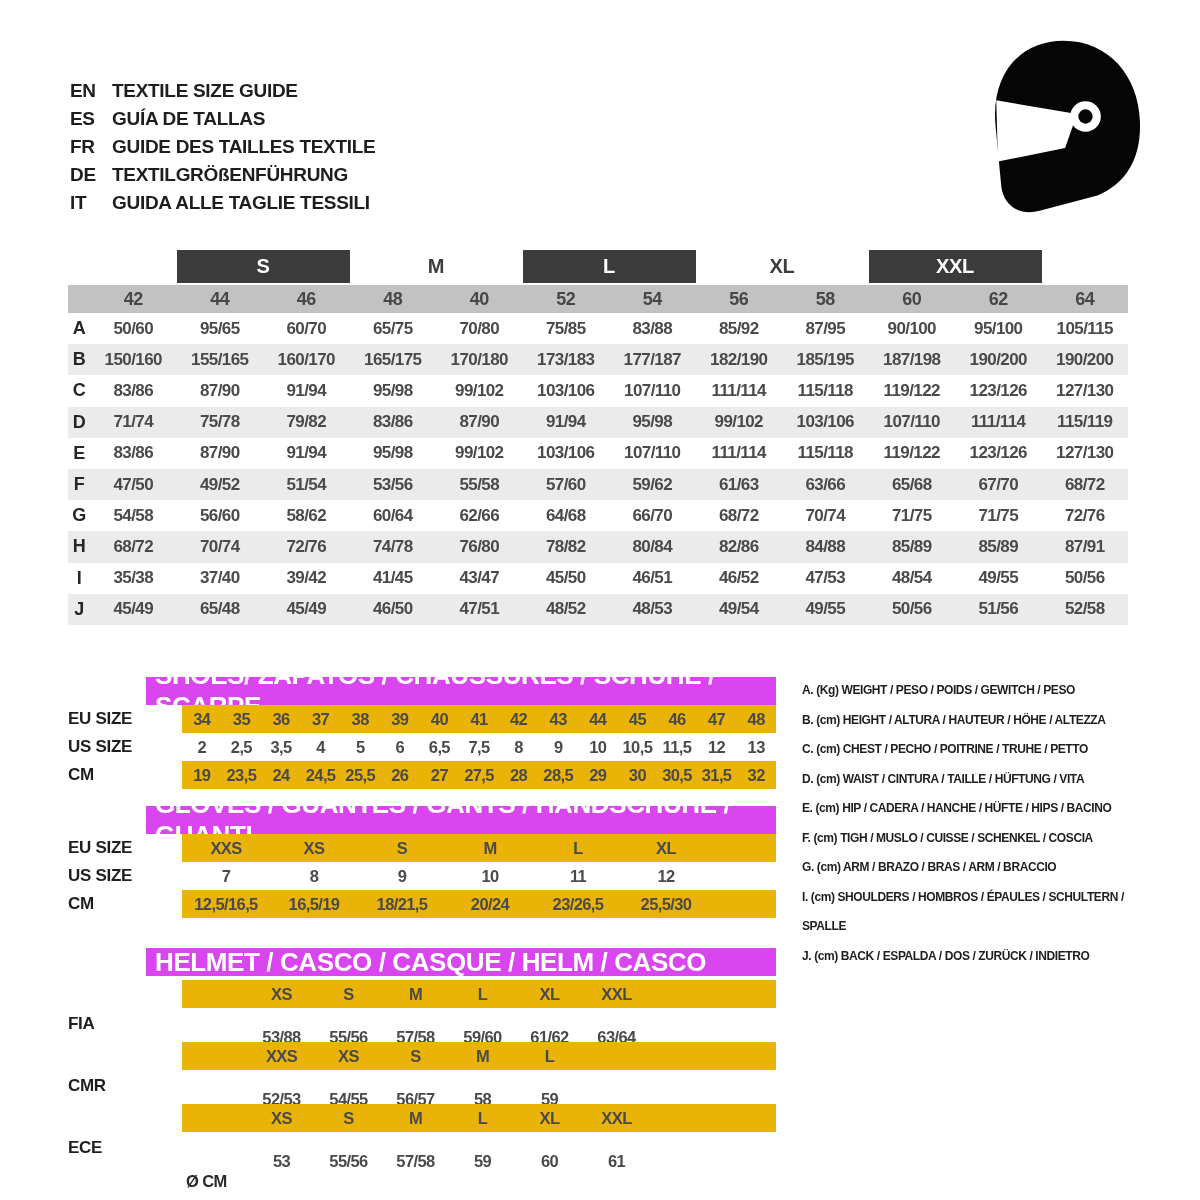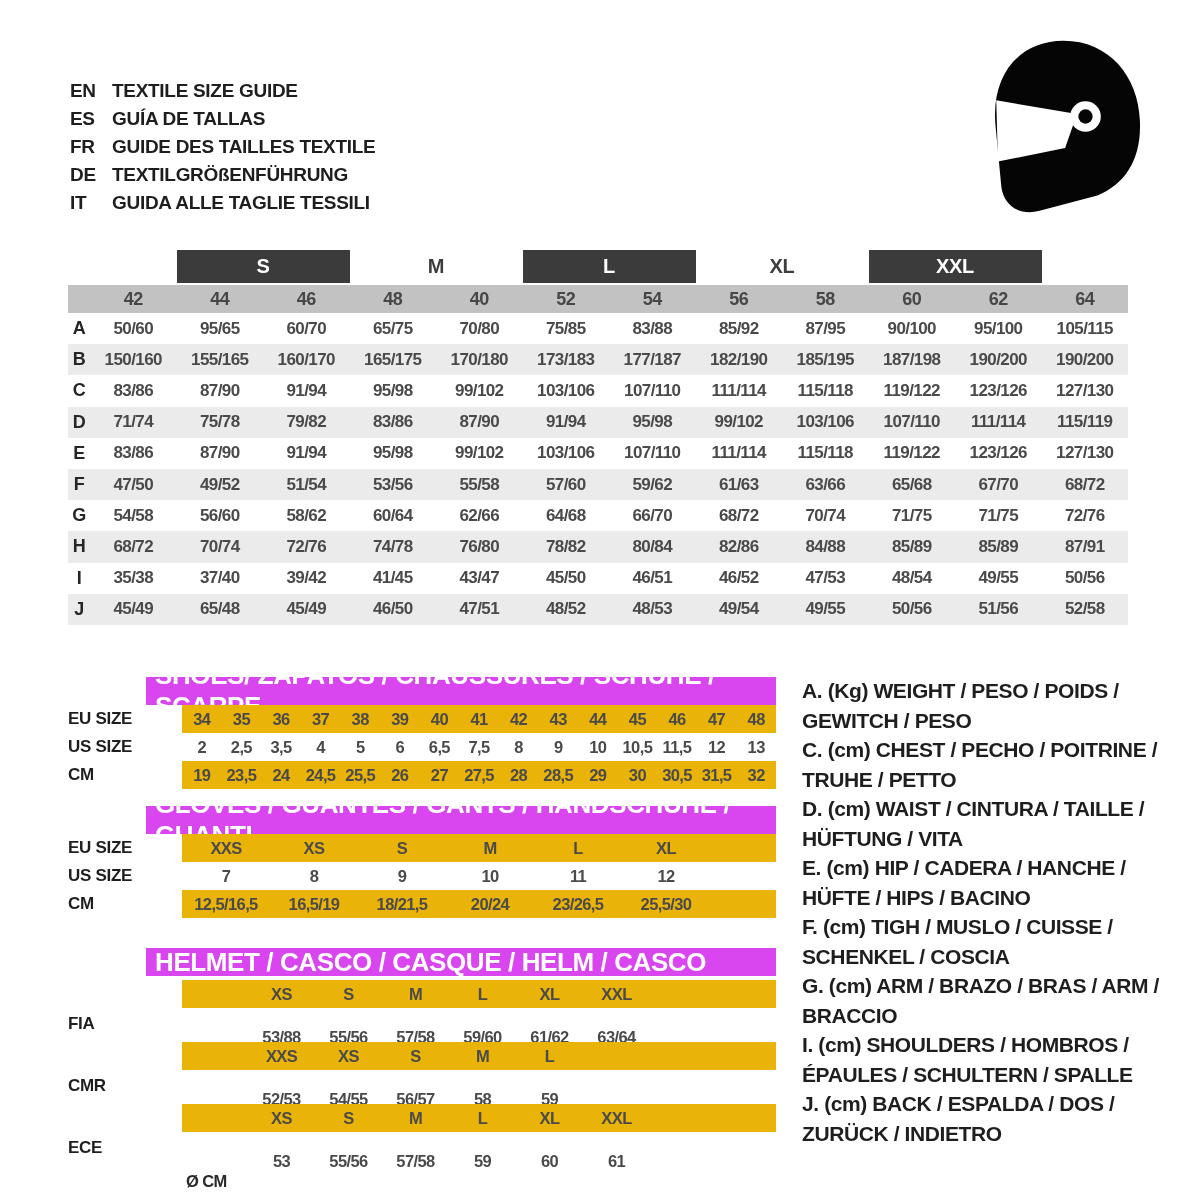--- a/index.html
+++ b/index.html
@@ -39,21 +39,21 @@
   .stripe-bg{background:#eab308;}
   .scell{display:flex;align-items:center;justify-content:center;font-size:16.5px;letter-spacing:-0.6px;color:#4a4a4a;white-space:nowrap;}
   .unit-cell{justify-content:flex-start;padding-left:4px;color:#2a2a2a;margin-top:40px;}
   .hrow{height:30px;}
   .hrow.val-row{height:32px;}
   .hrow.size-row{height:28px;}
   .gap4{margin-top:4px;}
   .gap2{margin-top:2px;}
   
   .legend{position:absolute;left:802px;top:676px;width:366px;}
-  .legend-item{font-size:21px;line-height:29.5px;color:#1e1e1e;letter-spacing:-0.4px;}
+  .legend-item{font-size:12px;line-height:29.5px;color:#1e1e1e;letter-spacing:-0.4px;}
 </style>
 </head>
 <body>
 
 <div class="lang-block">
     <div class="lang-row">
       <span class="lang-code">EN</span>
       <span class="lang-label">TEXTILE SIZE GUIDE</span>
     </div>
     <div class="lang-row">
@@ -438,20 +438,21 @@
           <div class="scell">59</div>
           <div class="scell">60</div>
           <div class="scell">61</div>
         </div>
       </div>
     </div>
 </div>
 
 <div class="legend">
     <div class="legend-item">A. (Kg) WEIGHT / PESO / POIDS / GEWITCH / PESO</div>
+    <div class="legend-item">B. (cm) HEIGHT / ALTURA / HAUTEUR / HÖHE / ALTEZZA</div>
     <div class="legend-item">C. (cm) CHEST / PECHO / POITRINE / TRUHE / PETTO</div>
     <div class="legend-item">D. (cm) WAIST / CINTURA / TAILLE / HÜFTUNG / VITA</div>
     <div class="legend-item">E. (cm) HIP / CADERA / HANCHE / HÜFTE / HIPS /  BACINO</div>
     <div class="legend-item">F. (cm) TIGH / MUSLO / CUISSE / SCHENKEL / COSCIA</div>
     <div class="legend-item">G. (cm) ARM  / BRAZO / BRAS / ARM / BRACCIO</div>
     <div class="legend-item">I.  (cm) SHOULDERS / HOMBROS / ÉPAULES / SCHULTERN / SPALLE</div>
     <div class="legend-item">J. (cm) BACK / ESPALDA / DOS / ZURÜCK / INDIETRO</div>
   </div>
 
 </body></html>

